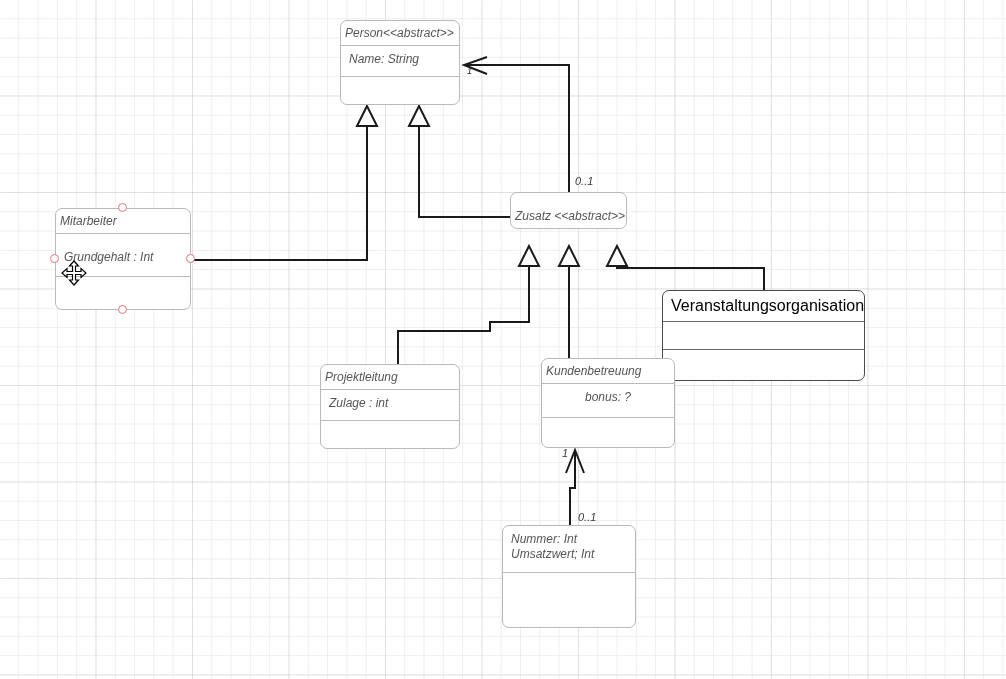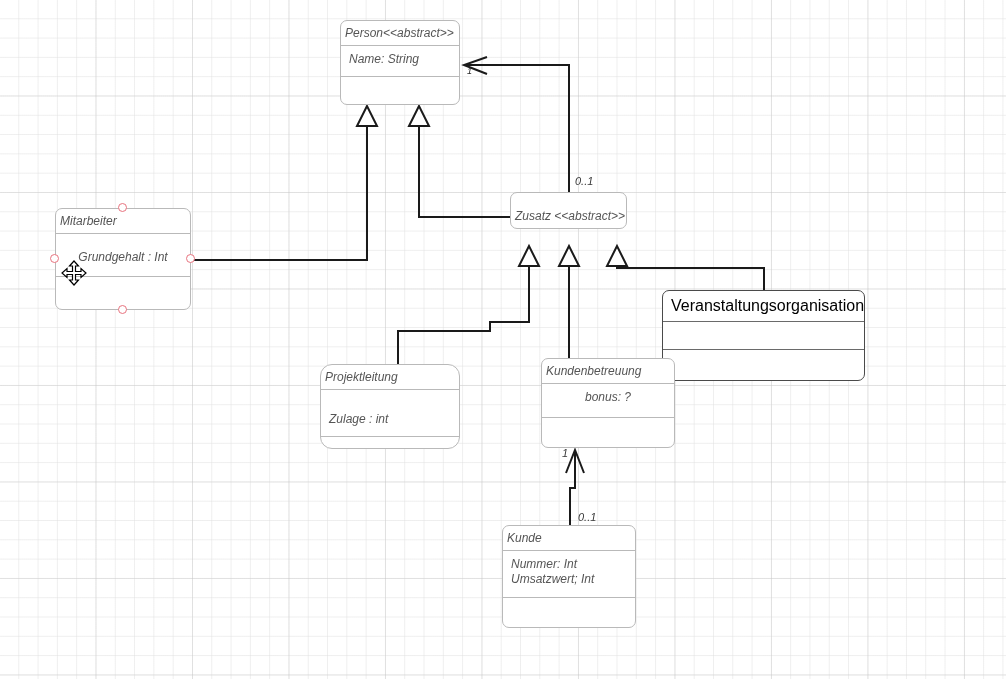--- a/index.html
+++ b/index.html
@@ -156,53 +156,52 @@
   </svg>
 
   <div class="uml-class" style="left:340px; top:20px; width:120px; height:85px;">
     <div class="uml-name">Person&lt;&lt;abstract&gt;&gt;</div>
     <div class="uml-attrs" style="height:31px;">Name: String</div>
     <div class="uml-ops"></div>
   </div>
 
   <div class="uml-class" style="left:55px; top:208px; width:136px; height:102px;">
     <div class="uml-name">Mitarbeiter</div>
-    <div class="uml-attrs" style="height:43px; padding-top:16px;text-align:center;">Grundgehalt : Int</div>
+    <div class="uml-attrs" style="height:43px; padding-top:16px;">Grundgehalt : Int</div>
     <div class="uml-ops"></div>
   </div>
 
   <div class="handle" style="left:118px; top:203px;"></div>
   <div class="handle" style="left:50px; top:254px;"></div>
   <div class="handle" style="left:186px; top:254px;"></div>
   <div class="handle" style="left:118px; top:305px;"></div>
 
   <div class="uml-class uml-single" style="left:510px; top:192px; width:117px; height:37px;">
     <div class="uml-name">Zusatz &lt;&lt;abstract&gt;&gt;</div>
   </div>
 
   <div class="uml-class uml-plain" style="left:662px; top:290px; width:203px; height:91px;">
     <div class="uml-name">Veranstaltungsorganisation</div>
     <div class="uml-attrs" style="height:28px;"></div>
     <div class="uml-ops"></div>
   </div>
 
-  <div class="uml-class" style="left:320px; top:364px; width:140px; height:85px;border-radius:12px;">
+  <div class="uml-class" style="left:320px; top:364px; width:140px; height:85px;">
     <div class="uml-name">Projektleitung</div>
-    <div class="uml-attrs" style="height:31px;margin-top:16px;">Zulage : int</div>
+    <div class="uml-attrs" style="height:31px;">Zulage : int</div>
     <div class="uml-ops"></div>
   </div>
 
   <div class="uml-class" style="left:502px; top:358px; width:134px; height:90px;margin-left:39px;">
     <div class="uml-name">Kundenbetreuung</div>
     <div class="uml-attrs" style="height:34px;text-align:center;">bonus: ?</div>
     <div class="uml-ops"></div>
   </div>
 
   <div class="uml-class" style="left:502px; top:525px; width:134px; height:103px;">
-    <div class="uml-name">Kunde</div>
     <div class="uml-attrs" style="height:47px;">Nummer: Int
 Umsatzwert; Int</div>
     <div class="uml-ops"></div>
   </div>
 
   <div class="edge-label" style="left:575px; top:175px;">0..1</div>
 
   <div class="edge-label tiny" style="left:467px; top:66px;">1</div>
 
   <div class="edge-label" style="left:578px; top:511px;">0..1</div>

